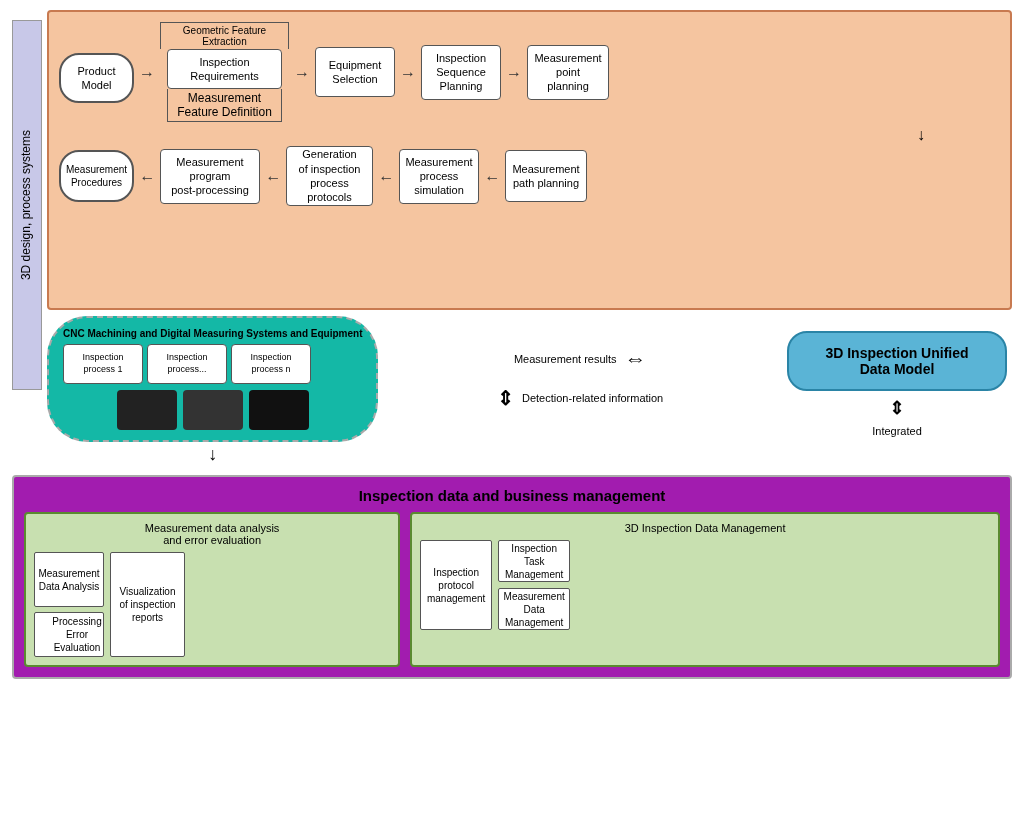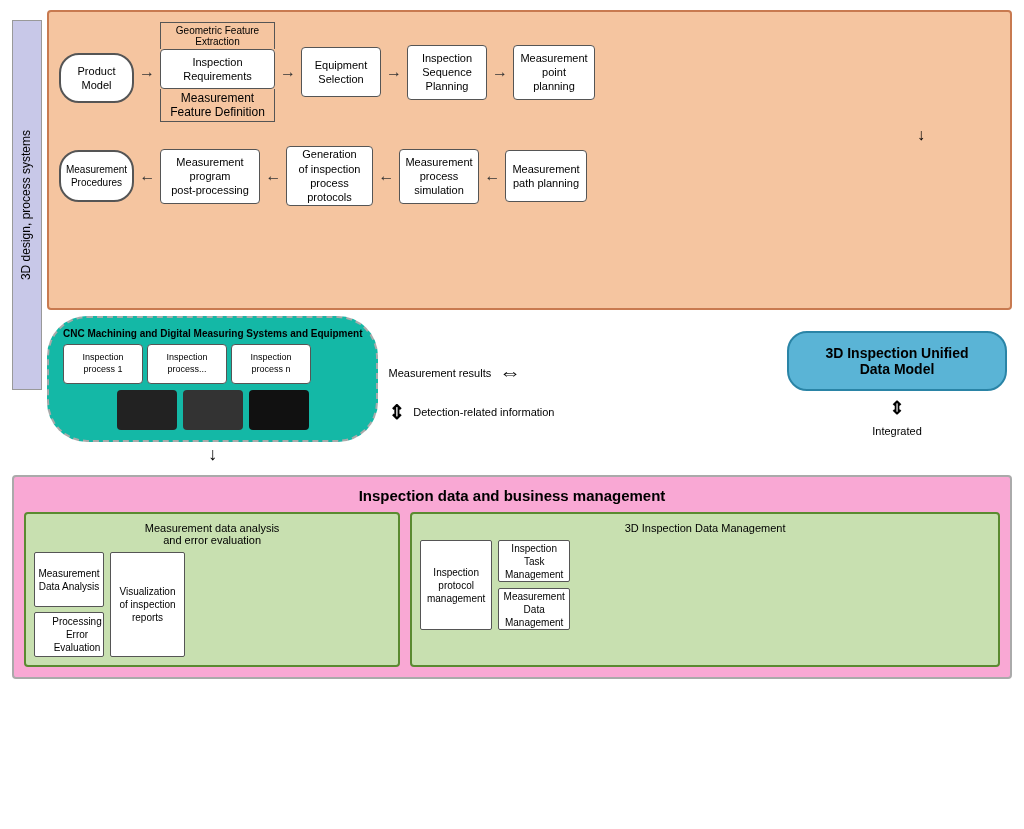--- a/index.html
+++ b/index.html
@@ -93,21 +93,21 @@
       border-radius: 20px;
       padding: 12px 20px;
       font-size: 14px;
       font-weight: bold;
       text-align: center;
       color: #000;
     }
 
     
     .bottom-section {
-      background: #f9a8d4;
+      background: #a21caf;
       border: 2px solid #aaa;
       border-radius: 4px;
       padding: 10px;
       margin-top: 8px;
     }
 
     .bottom-section-title {
       text-align: center;
       font-size: 15px;
       font-weight: bold;
@@ -215,21 +215,21 @@
         <div style="display: flex; flex-direction: column; align-items: flex-start; margin-top: 12px;">
           <div class="flow-box-rounded" style="width:72px; height:50px; display:flex; align-items:center; justify-content:center;">
             <span style="white-space: pre-line; font-size:11px;">Product
 Model</span>
           </div>
         </div>
 
         <div class="arrow-right">→</div>
 
         <div style="display: flex; flex-direction: column; align-items: center; position: relative;">
-          <div style="font-size: 10px; text-align: center; border: 1px solid #555; padding: 2px 5px; border-bottom: none; width: 115px;">Geometric Feature
+          <div style="font-size: 10px; text-align: center; border: 1px solid #555; padding: 2px 5px; border-bottom: none; width: 129px;">Geometric Feature
 Extraction</div>
           <div class="flow-box" style="width: 115px; height: 40px; display:flex; align-items:center; justify-content:center;">
             <span style="white-space:pre-line;">Inspection
 Requirements</span>
           </div>
           <div style="font-size: 12px; text-align: center; border: 1px solid #555; padding: 2px 5px; border-top: none; width: 115px;">Measurement
 Feature Definition</div>
         </div>
 
         <div class="arrow-right">→</div>
@@ -334,21 +334,21 @@
               <div style="width: 60px; height: 40px; background: #222; border-radius: 4px;"></div>
               <div style="width: 60px; height: 40px; background: #333; border-radius: 4px;"></div>
               <div style="width: 60px; height: 40px; background: #111; border-radius: 4px;"></div>
             </div>
           </div>
           
           <div style="text-align: center; font-size: 18px; margin: 2px 0;">↓</div>
           
         </div>
 
-        <div style="display: flex; flex-direction: column; justify-content: center; margin-top: 44px; gap: 4px; flex: 1;">
+        <div style="display: flex; flex-direction: column; align-items: center; justify-content: center; margin-top: 30px; gap: 4px; flex: 1;">
 
           <div style="display: flex; align-items: center; gap: 8px;">
             <span style="font-size: 11px;">Measurement results</span>
             <span style="font-size: 22px; font-weight: bold;">⇔</span>
           </div>
 
           <div style="display: flex; gap: 8px; align-items: center; margin-top: 10px;">
             <div style="display: flex; flex-direction: column; align-items: center;">
               <span style="font-size: 20px; font-weight: bold;">⇕</span>
             </div>

